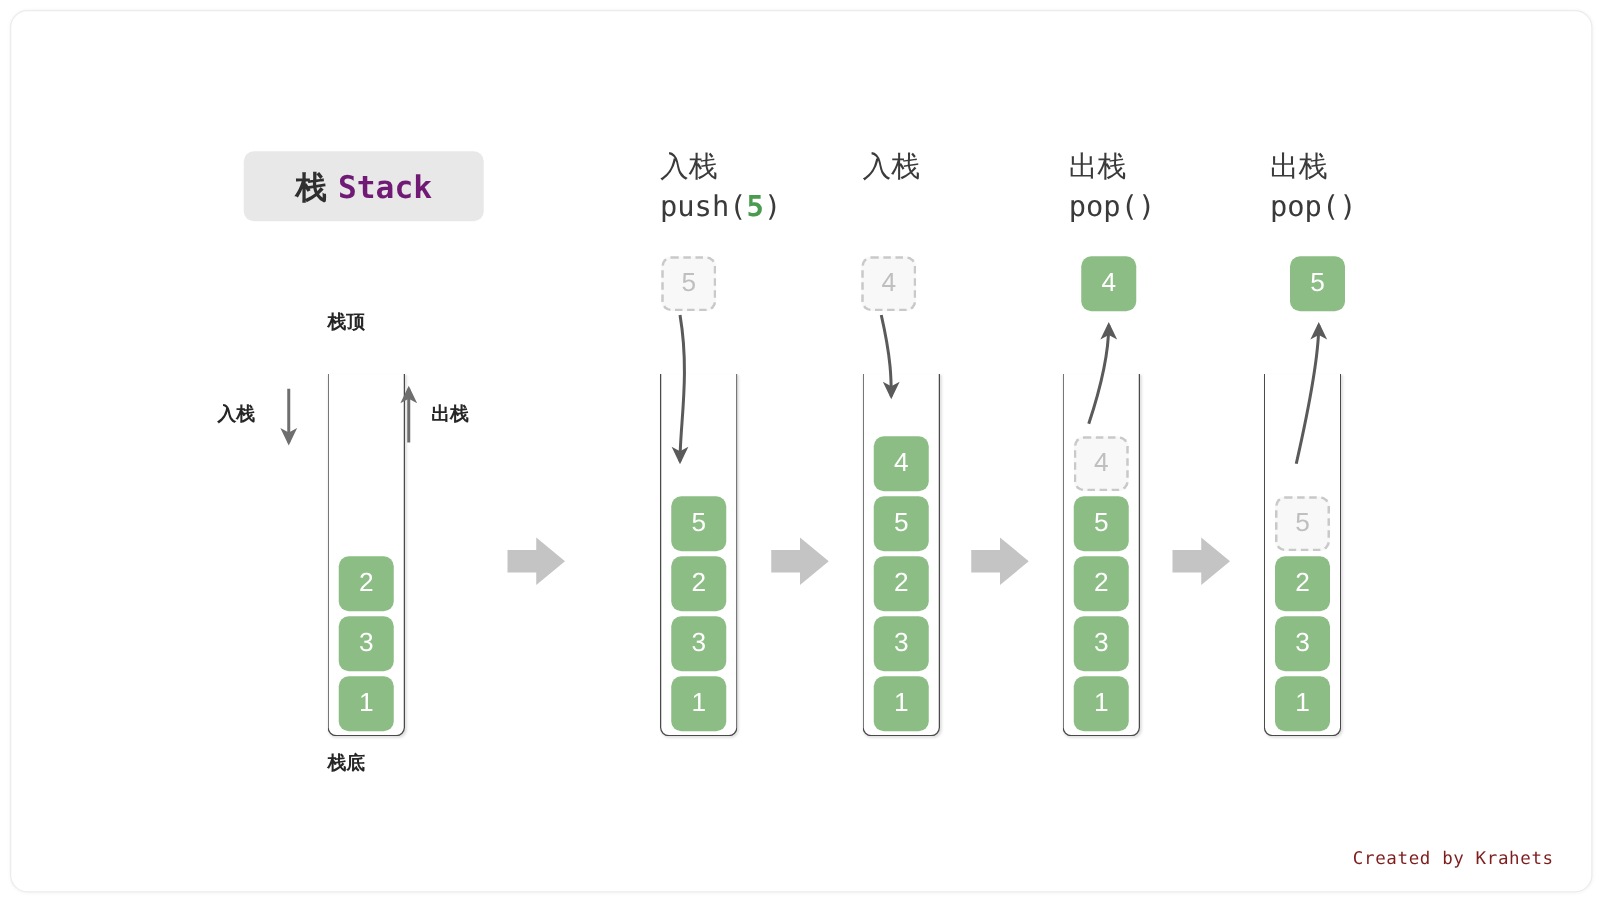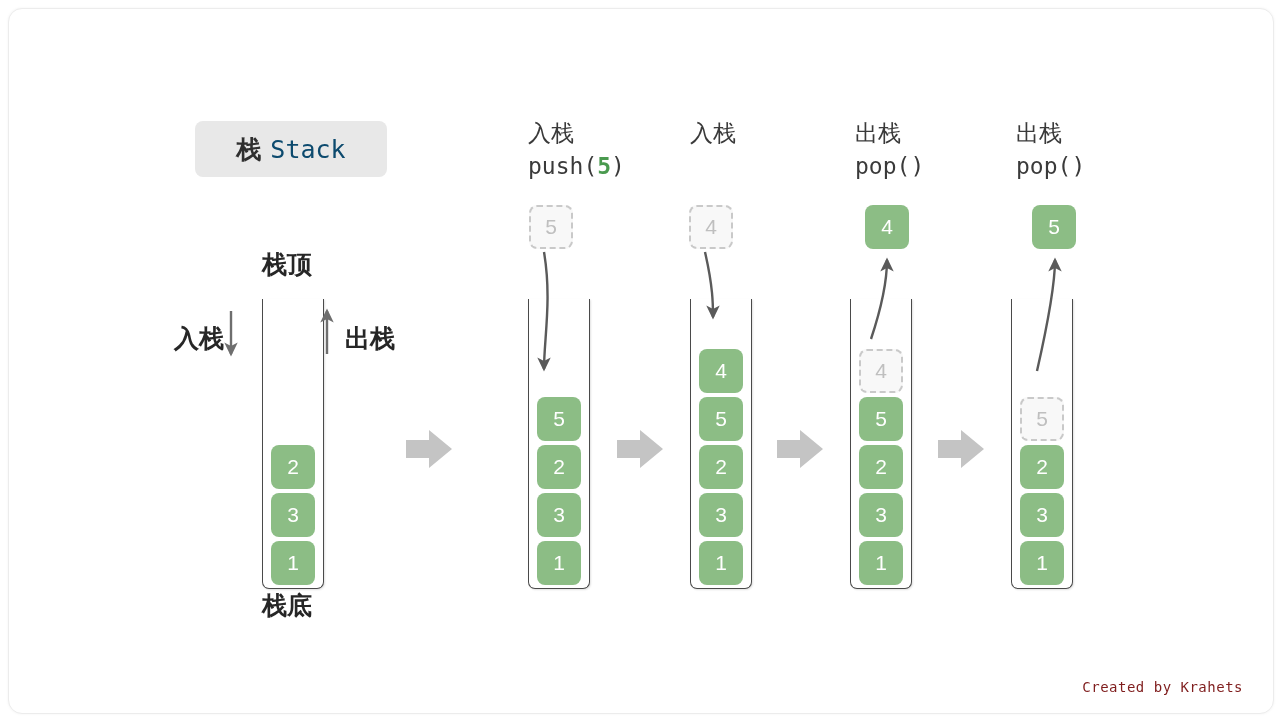--- a/index.html
+++ b/index.html
@@ -15,30 +15,30 @@
     overflow:hidden;
   }
 
   
   .title-chip{
     position:absolute;left:186px;top:112px;width:192px;height:56px;
     background:#e8e8e8;border-radius:8px;
     display:flex;align-items:center;justify-content:center;
   }
   .title-cn{font-size:25px;font-weight:bold;color:#2f2f2f;letter-spacing:1px;}
-  .title-en{font-size:25px;color:#0c4a6e;font-family:"DejaVu Sans Mono","Liberation Mono",monospace;margin-left:8px;}
+  .title-en{font-size:25px;color:#701a75;font-family:"DejaVu Sans Mono","Liberation Mono",monospace;margin-left:8px;font-weight:bold;}
 
   
   .col-head{position:absolute;width:150px;text-align:left;color:#3a3a3a;}
   .col-head .l1{font-size:23px;font-weight:500;line-height:32px;}
   .col-head .l2{font-size:23px;line-height:34px;font-family:"DejaVu Sans Mono","Liberation Mono",monospace;}
   .col-head .arg{color:#4a9a4f;font-weight:bold;}
 
   
-  .lbl{position:absolute;font-size:25px;font-weight:bold;color:#262626;white-space:nowrap;}
+  .lbl{position:absolute;font-size:15px;font-weight:bold;color:#262626;white-space:nowrap;}
 
   
   .stack{position:absolute;width:62px;}
   .stack .wall{
     position:absolute;left:0;top:0;width:100%;height:100%;
     border:1.5px solid #4a4a4a;border-top:none;border-radius:0 0 7px 7px;
     box-sizing:border-box;
     box-shadow:1px 1px 2px rgba(0,0,0,0.12);
     background:#ffffff;
   }
@@ -92,21 +92,21 @@
   <div class="col-head" style="left:846px;top:108px;">
     <div class="l1">出栈</div>
     <div class="l2"><span>pop(</span><span class="arg"></span><span>)</span></div>
   </div>
   <div class="col-head" style="left:1007px;top:108px;">
     <div class="l1">出栈</div>
     <div class="l2"><span>pop(</span><span class="arg"></span><span>)</span></div>
   </div>
 
   <div class="lbl" style="left:253px;top:239px;">栈顶</div>
-  <div class="lbl" style="left:253px;top:580px;">栈底</div>
+  <div class="lbl" style="left:253px;top:592px;">栈底</div>
   <div class="lbl" style="left:165px;top:313px;">入栈</div>
   <div class="lbl" style="left:336px;top:313px;">出栈</div>
 
   <div class="stack" style="left:253px;top:290px;height:290px;">
     <div class="wall"></div>
     <div class="cells">
       <div class="cell solid">1</div>
       <div class="cell solid">3</div>
       <div class="cell solid">2</div>
     </div>

